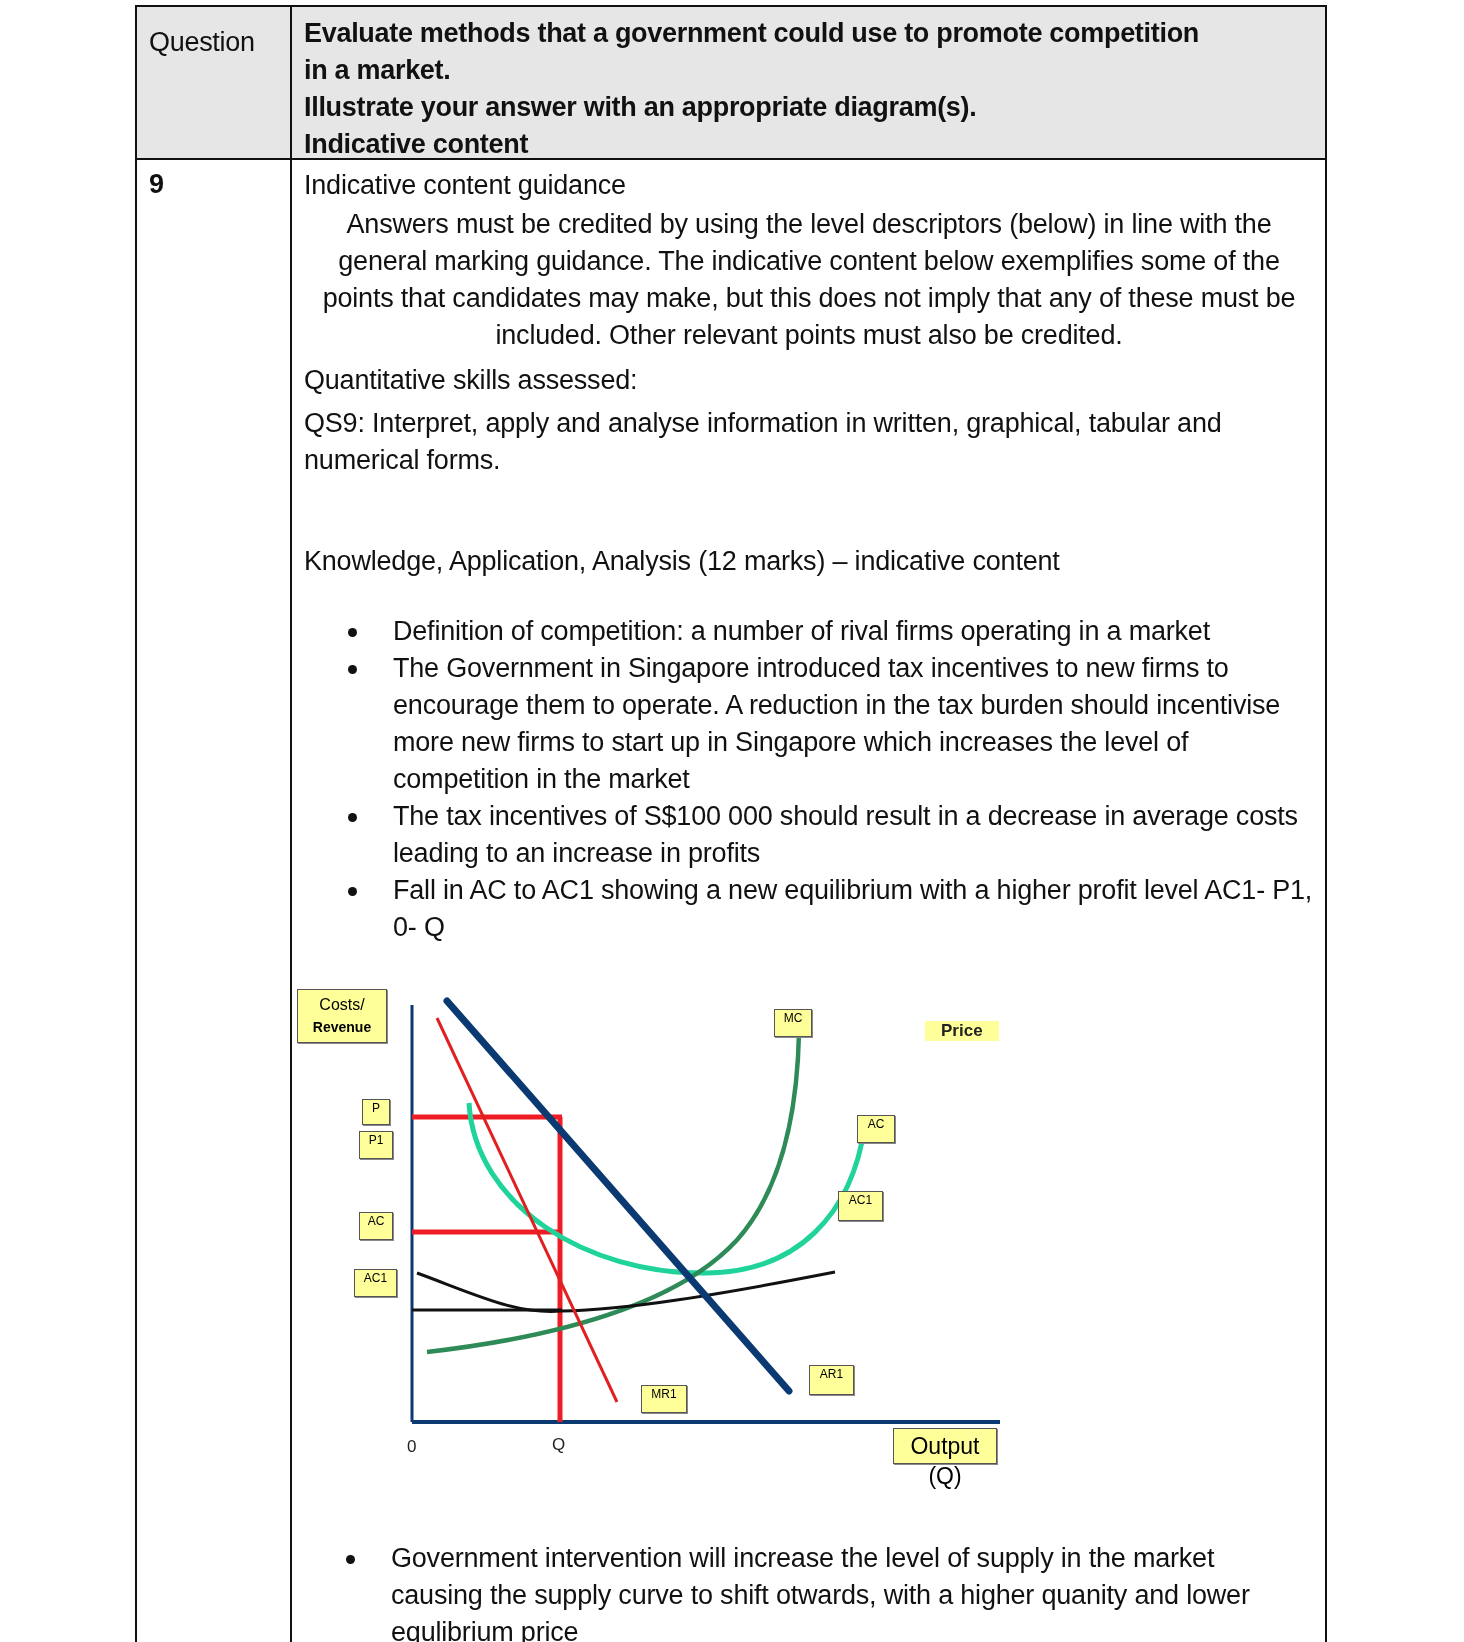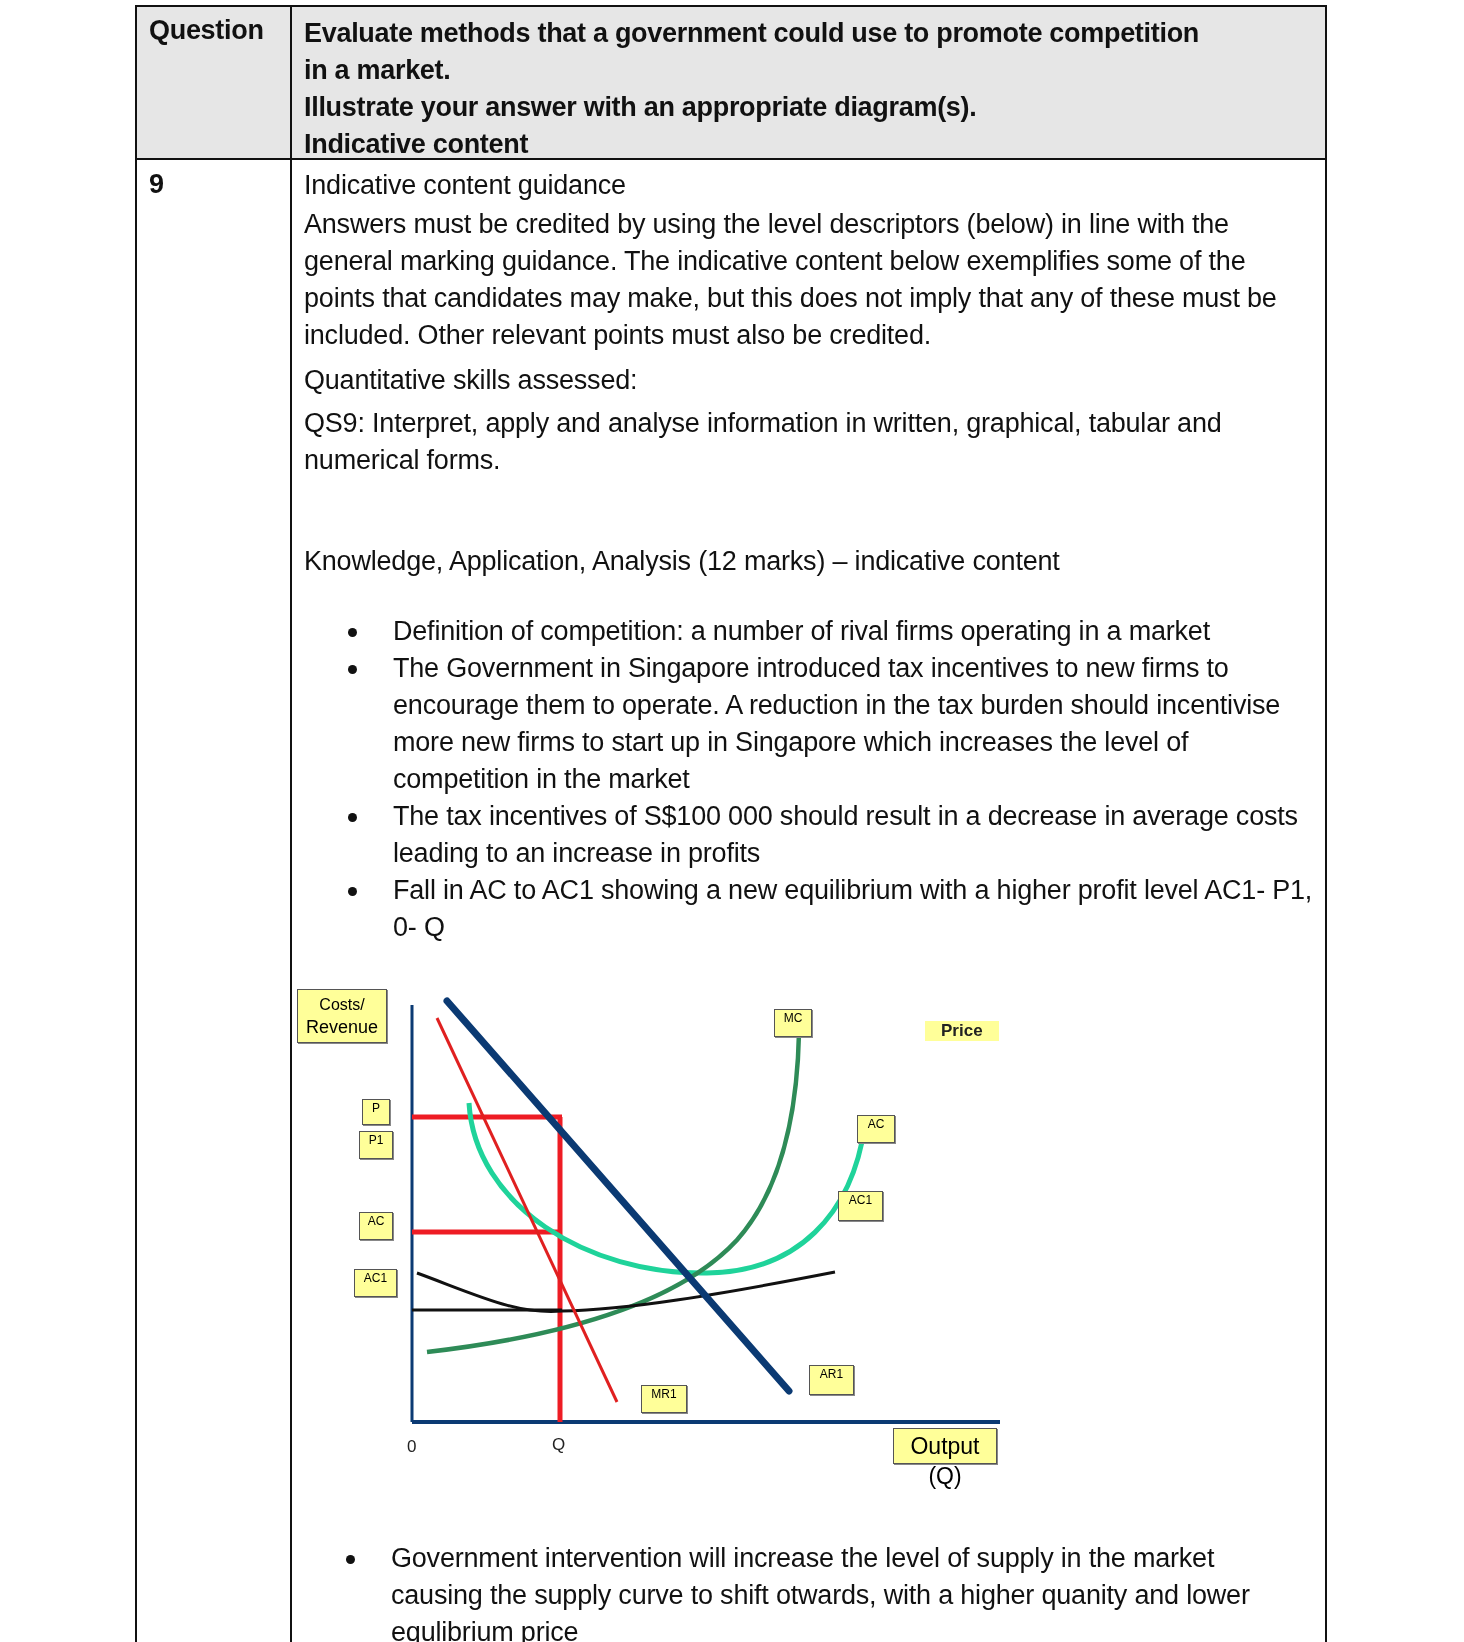--- a/index.html
+++ b/index.html
@@ -3,21 +3,21 @@
 <meta charset="utf-8">
 <style>
   html, body { margin:0; padding:0; background:#ffffff; }
   body { width:1464px; height:1642px; position:relative; overflow:hidden;
          font-family:"Liberation Sans", "DejaVu Sans", sans-serif; color:#111; }
   .tbl { position:absolute; left:135px; top:5px; width:1192px; height:1650px;
          border:2px solid #111; box-sizing:border-box; }
   .hdr { position:absolute; left:0; top:0; right:0; height:151px; background:#e6e6e6;
          border-bottom:2px solid #111; }
   .coldiv { position:absolute; left:153px; top:0; bottom:0; width:2px; background:#111; }
-  .qlabel { position:absolute; left:12px; top:8px; font-size:27px; font-weight:bold; letter-spacing:-0.3px; }
+  .qlabel { position:absolute; left:12px; top:20px; font-size:27px; font-weight:normal; letter-spacing:-0.3px; }
   .qtext { position:absolute; left:167px; top:8px; font-size:27px; font-weight:bold; line-height:37px; letter-spacing:-0.3px; }
   .qnum { position:absolute; left:12px; top:162px; font-size:27px; font-weight:bold; }
   .body { position:absolute; left:167px; top:160px; width:1010px; font-size:27px; line-height:37px; letter-spacing:-0.2px; }
   .body p { margin:0; }
   .gap-s { height:8px; }
   .bullets { list-style:none; margin:0; padding:0; }
   .bullets li { position:relative; padding-left:89px; }
   .bullets li .dot { position:absolute; left:44px; top:15px; width:9px; height:9px; border-radius:50%; background:#111; }
   .diagram { position:absolute; left:297px; top:985px; width:720px; height:490px; }
   .diagram svg { position:absolute; left:0; top:0; }
@@ -38,21 +38,21 @@
     <div>Evaluate methods that a government could use to promote competition</div>
     <div>in a market.</div>
     <div>Illustrate your answer with an appropriate diagram(s).</div>
     <div>Indicative content</div>
   </div>
 
   <div class="qnum">9</div>
 
   <div class="body">
     <p>Indicative content guidance</p>
-    <p style="margin-top:2px;">Answers must be credited by using the level descriptors (below) in line with the general marking guidance. The indicative content below exemplifies some of the points that candidates may make, but this does not imply that any of these must be included. Other relevant points must also be credited.</p>
+    <p style="margin-top:2px;text-align:center;">Answers must be credited by using the level descriptors (below) in line with the general marking guidance. The indicative content below exemplifies some of the points that candidates may make, but this does not imply that any of these must be included. Other relevant points must also be credited.</p>
     <div class="gap-s"></div>
     <p>Quantitative skills assessed:</p>
     <div class="gap-s" style="height:3px"></div>
     <div class="gap-s" style="height:3px"></div>
     <p>QS9: Interpret, apply and analyse information in written, graphical, tabular and numerical forms.</p>
     <div style="height:64px"></div>
     <p>Knowledge, Application, Analysis (12 marks) – indicative content</p>
     <div style="height:33px"></div>
     <ul class="bullets">
       <li><span class="dot"></span><span>Definition of competition: a number of rival firms operating in a market</span></li>
@@ -80,21 +80,21 @@
     <line x1="115" y1="325" x2="265" y2="325" stroke="#111" stroke-width="3"></line>
     <path d="M 120 288 C 180 310, 220 330, 265 326 C 330 325, 420 310, 538 287" fill="none" stroke="#111" stroke-width="3"></path>
 
     <line x1="140" y1="33" x2="320" y2="417" stroke="#e02020" stroke-width="3"></line>
 
     <line x1="150" y1="16" x2="492" y2="406" stroke="#0b3a73" stroke-width="7" stroke-linecap="round"></line>
   </svg>
 
   <div class="lbl" style="left:0;top:4px;width:90px;height:54px;font-size:16px;line-height:22px;padding-top:4px;">
     <div>Costs/</div>
-    <div style="font-weight:normal;font-size:18px;">Revenue</div>
+    <div style="font-weight:bold;font-size:14px;">Revenue</div>
   </div>
 
   <div class="lbl" style="left:65px;top:114px;width:28px;height:26px;">P</div>
   <div class="lbl" style="left:62px;top:146px;width:34px;height:28px;">P1</div>
   <div class="lbl" style="left:62px;top:227px;width:34px;height:28px;">AC</div>
   <div class="lbl" style="left:57px;top:284px;width:43px;height:28px;">AC1</div>
 
   <div class="lbl" style="left:477px;top:24px;width:38px;height:28px;">MC</div>
   <div class="lbl" style="left:560px;top:130px;width:38px;height:28px;">AC</div>
   <div class="lbl" style="left:541px;top:206px;width:45px;height:30px;">AC1</div>

